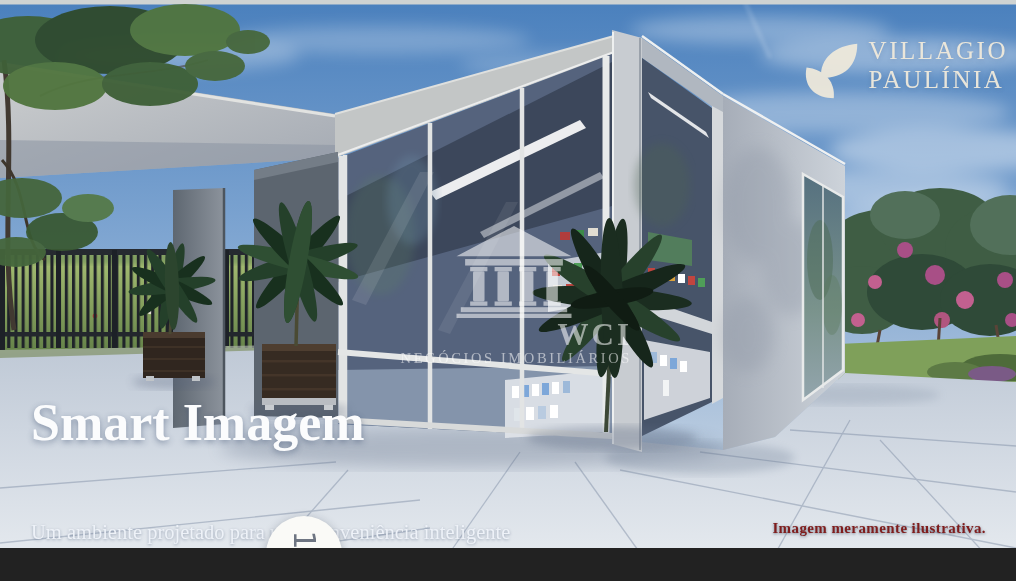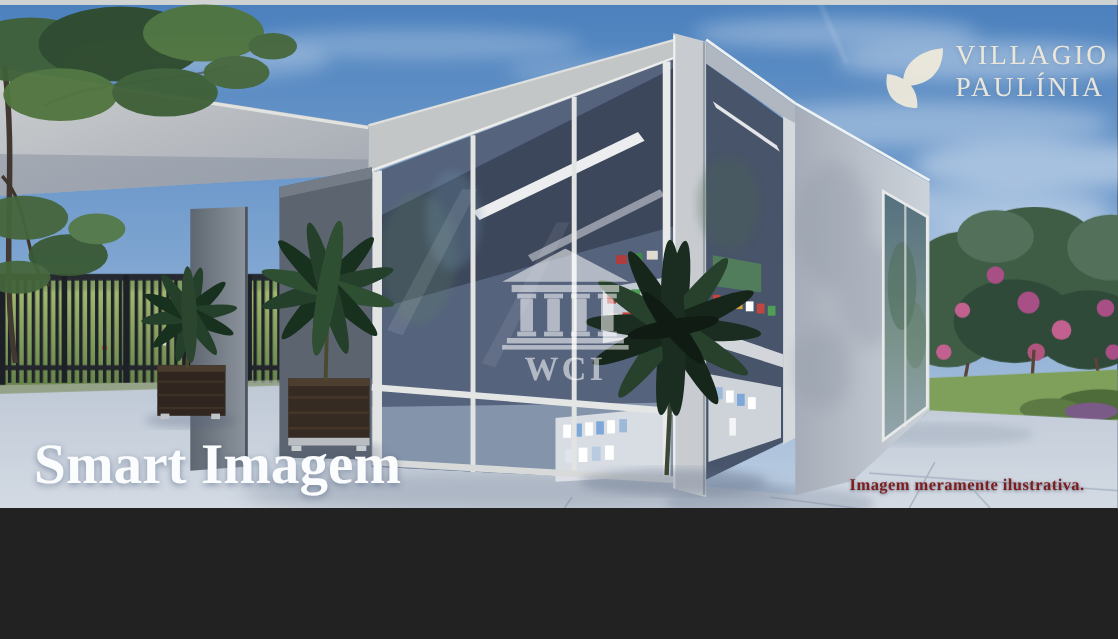--- a/index.html
+++ b/index.html
@@ -1,28 +1,28 @@
 <!DOCTYPE html>
 <html><head>
 <meta charset="utf-8">
 <style>
   html,body{margin:0;padding:0;background:#222;}
-  #stage{position:relative;width:1016px;height:461px;overflow:hidden;
+  #stage{position:relative;width:1016px;height:548px;overflow:hidden;
          font-family:"Liberation Serif","DejaVu Serif",serif;background:#7ea5d2;}
   #scene{position:absolute;left:0;top:0;width:1016px;height:581px;display:block;}
 
   
   .brand{position:absolute;top:36px;right:8px;display:flex;align-items:flex-start;
          color:rgba(240,234,219,.95);}
   .brand .leaf{width:64px;height:58px;margin-top:6px;margin-right:6px;}
   .brand .btxt{text-align:left;line-height:29px;font-size:25px;letter-spacing:2.5px;
                text-shadow:0 1px 4px rgba(70,100,140,.25);}
 
   
-  .wm{position:absolute;left:396px;top:226px;width:236px;text-align:center;
+  .wm{position:absolute;left:396px;top:226px;width:236px;text-align:right;
       color:rgba(255,255,255,.55);}
   .wm svg{width:122px;height:92px;display:block;margin:0 auto;}
   .wm .wm-name{font-size:31px;font-weight:bold;letter-spacing:3px;line-height:30px;margin-top:2px;}
   .wm .wm-tag{font-size:14.5px;letter-spacing:2.6px;line-height:17px;white-space:nowrap;}
 
   
   .caption{position:absolute;left:31px;top:394px;color:#fbfcfd;}
   .cap-title{font-size:52px;font-weight:bold;line-height:58px;
              text-shadow:0 2px 6px rgba(40,60,95,.45);}
   .cap-body{margin-top:10px;font-size:20.5px;line-height:28px;color:#eef2f8;
@@ -415,20 +415,21 @@
             <rect x="87" y="105" width="24" height="6"></rect>
         <rect x="121" y="57" width="24" height="6"></rect>
             <rect x="125" y="63" width="16" height="42" rx="2"></rect>
             <rect x="121" y="105" width="24" height="6"></rect>
       </g>
       <rect x="6" y="113" width="148" height="7"></rect>
       <rect x="0" y="122" width="160" height="6"></rect>
     </g>
   </svg>
   <div class="wm-name">WCI</div>
+  <div class="wm-tag">NEGÓCIOS IMOBILIÁRIOS</div>
 </div>
 
 <div class="caption">
   <div class="cap-title">Smart Imagem</div>
   <div class="cap-body">
     <div>Um ambiente projetado para uma conveniência inteligente</div>
     
   </div>
 </div>
 

